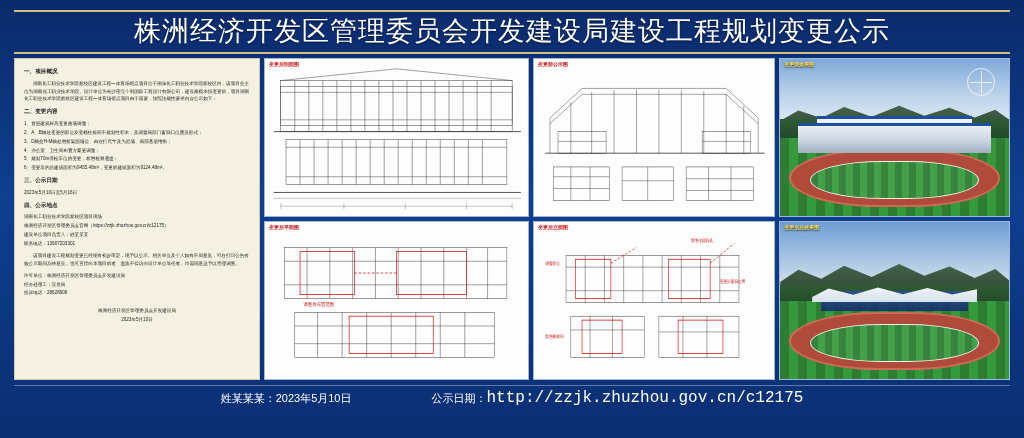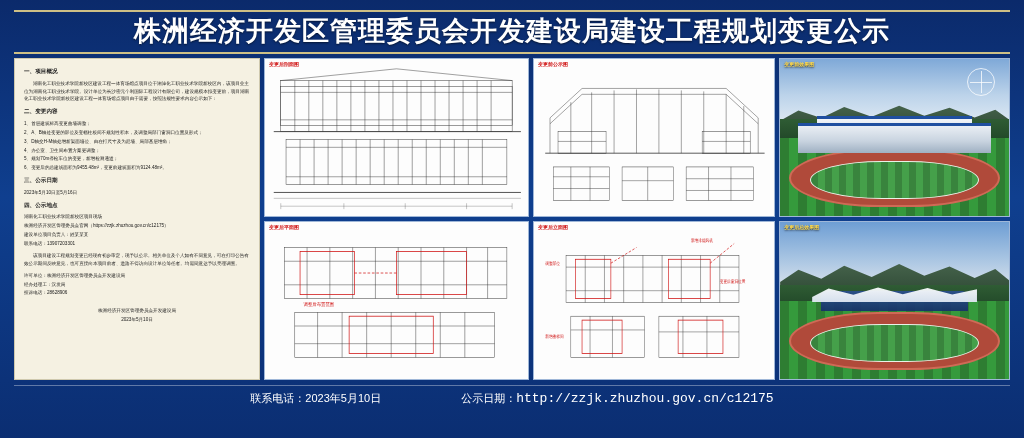--- a/index.html
+++ b/index.html
@@ -22,21 +22,21 @@
     position:relative;
   }
   .title-bar .rule{
     position:absolute;left:0;right:0;height:2px;background:#f1d98a;opacity:.85;
   }
   .title-bar .rule.top{top:2px;}
   .title-bar .rule.bottom{bottom:0px;}
   .poster-title{
     color:#ffffff;
     font-size:27px;
-    font-weight:bold;
+    font-weight:normal;
     letter-spacing:1px;
     text-shadow:0 1px 2px rgba(0,0,0,.55);
     white-space:nowrap;
   }
   
   .content{
     position:relative;
     display:flex;
     gap:4px;
     height:322px;
@@ -127,21 +127,21 @@
 
   
   .footer{
     margin-top:5px;
     height:26px;
     display:flex;align-items:center;justify-content:center;gap:80px;
     color:#ffffff;font-size:11px;
     position:relative;
   }
   .footer .rule{position:absolute;left:0;right:0;top:0;height:1px;background:rgba(255,255,255,.35);}
-  .footer .mono{font-family:"Liberation Mono", monospace;font-size:13px;}
+  .footer .mono{font-family:"Liberation Mono", monospace;font-size:16px;}
 </style>
 </head>
 <body>
 
 <div class="poster">
 
   <div class="title-bar">
     <div class="rule top"></div>
     <div class="poster-title">株洲经济开发区管理委员会开发建设局建设工程规划变更公示</div>
     <div class="rule bottom"></div>
@@ -394,19 +394,19 @@
           <div class="r-stand"></div>
           <div class="r-canopy"></div>
         </div>
       </div>
 
     </div>
   </div>
 
   <div class="footer">
     <div class="rule"></div>
-    <span>联系电话：2023年5月10日</span>
+    <span>姓某某某：2023年5月10日</span>
     <span>
       <span>公示日期：</span><span class="mono">http://zzjk.zhuzhou.gov.cn/c12175</span>
     </span>
   </div>
 
 </div>
 
 </body></html>

